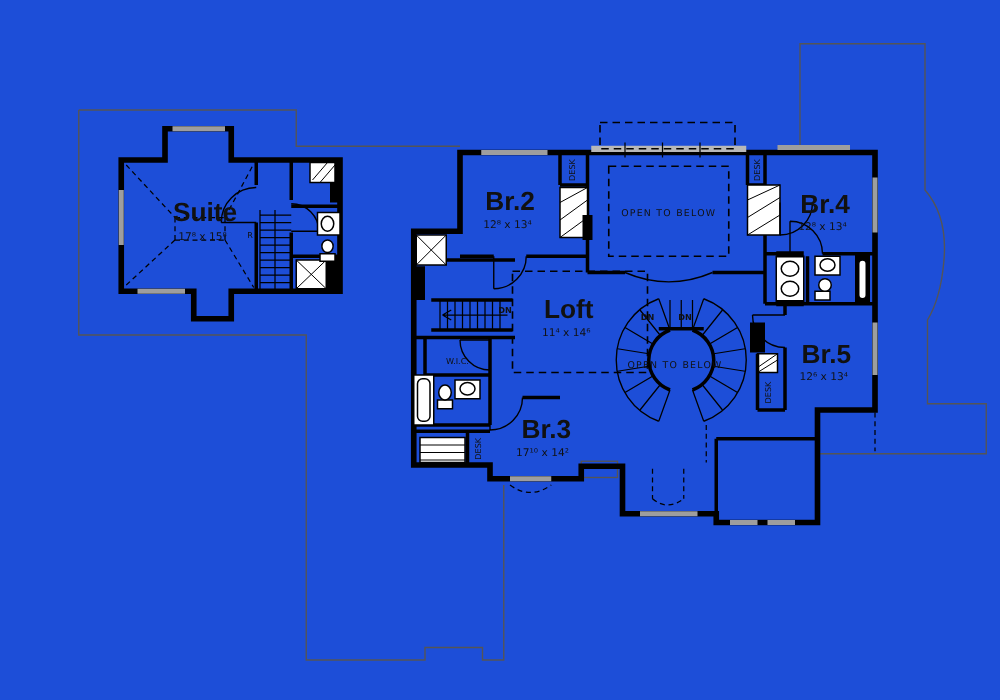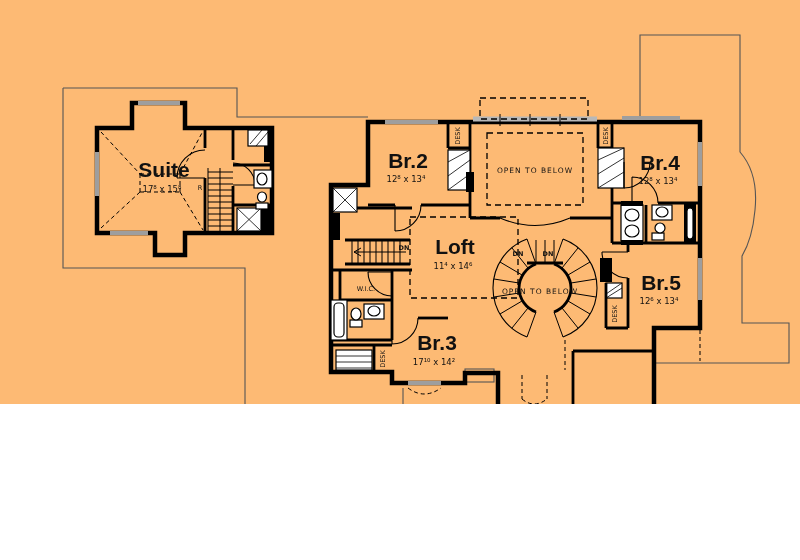--- a/index.html
+++ b/index.html
@@ -1,16 +1,16 @@
 <!DOCTYPE html>
 <html><head>
 <meta charset="utf-8">
 <style>
   html,body{margin:0;padding:0;background:#ffffff;}
-  .stage{position:relative;width:800px;height:404px;background:#fdba74;overflow:hidden;
+  .stage{position:relative;width:800px;height:560px;background:#1d4ed8;overflow:hidden;
          font-family:"Liberation Sans",sans-serif;text-decoration:underline;}
   svg{position:absolute;left:0;top:0;}
   text{fill:#111;}
   .room{font-family:"Liberation Sans",sans-serif;font-weight:bold;font-size:21px;text-anchor:middle;}
   .dims{font-family:"DejaVu Sans",sans-serif;font-size:8.5px;text-anchor:middle;}
   .open{font-family:"DejaVu Sans",sans-serif;font-size:7.5px;letter-spacing:1px;text-anchor:middle;}
   .tiny{font-family:"DejaVu Sans",sans-serif;font-size:6.5px;text-anchor:middle;}
   .dn{font-family:"DejaVu Sans",sans-serif;font-weight:bold;font-size:6.5px;text-anchor:middle;}
   .wallO{fill:none;stroke:#000;stroke-width:4.5;}
   .wallI{fill:none;stroke:#000;stroke-width:2.8;}

